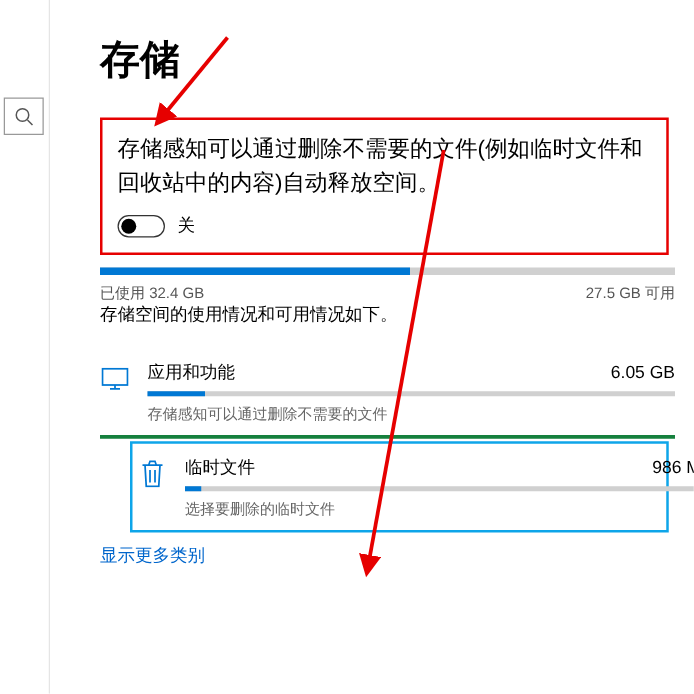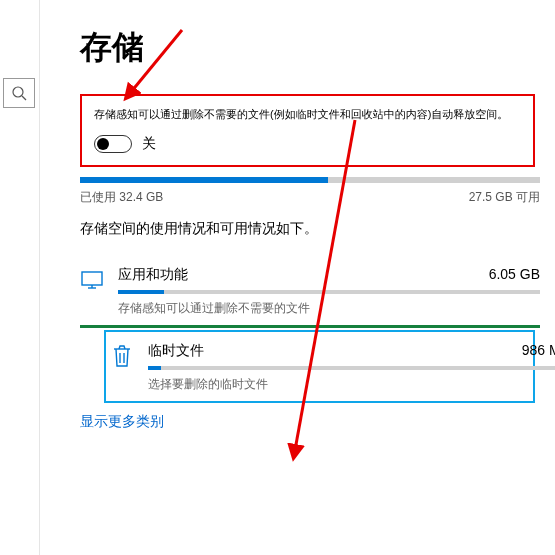--- a/index.html
+++ b/index.html
@@ -34,21 +34,21 @@
     font-size: 32px;
     font-weight: 600;
     margin-bottom: 24px;
   }
   .red-box-1 {
     border: 2px solid #e60000;
     padding: 10px 12px 12px 12px;
     margin-bottom: 10px;
   }
   .sense-desc {
-    font-size: 11px;
+    font-size: 18px;
     line-height: 1.5;
     margin-bottom: 12px;
   }
   .toggle-row { display: flex; align-items: center; gap: 10px; }
   .toggle {
     width: 38px; height: 18px;
     border: 1px solid #333; border-radius: 10px;
     position: relative; background: #fff;
   }
   .toggle::after {
@@ -70,21 +70,21 @@
     background: #d0d0d0; position: relative;
     margin-bottom: 6px;
   }
   .bar-fill {
     position: absolute; left: 0; top: 0; height: 100%;
     background: #0078d4;
   }
   .bar-labels {
     display: flex; justify-content: space-between;
     width: 460px; font-size: 12px; color: #555;
-    margin-bottom: 14px;
+    margin-bottom: 0;
   }
   .usage-desc { font-size: 14px; margin-bottom: 18px; }
   .item-row {
     display: flex; align-items: flex-start;
     width: 460px; padding: 10px 0 8px 0;
     gap: 14px;
     border-bottom: 3px solid #15803d;
   }
   .item-icon {
     width: 24px; height: 24px; flex-shrink: 0;

